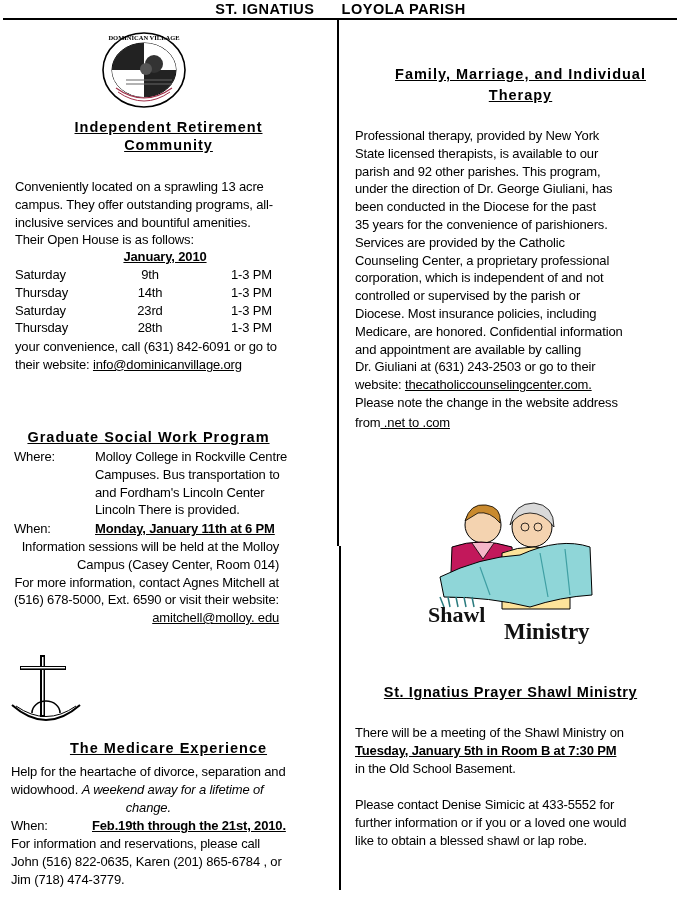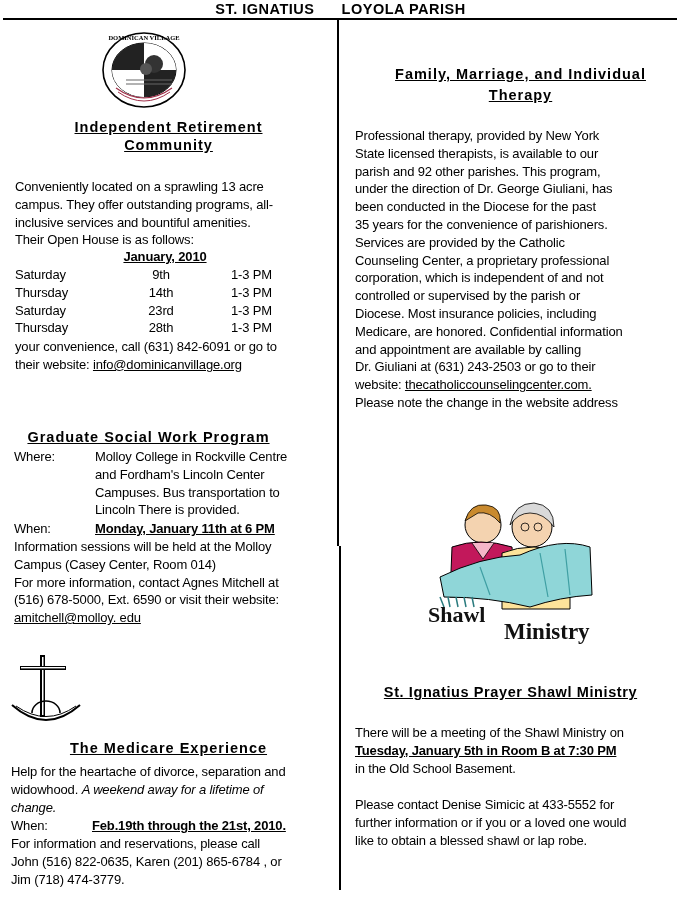--- a/index.html
+++ b/index.html
@@ -11,41 +11,41 @@
   .header-rule { position: absolute; left: 3px; top: 18px; width: 674px; height: 2px; background: #000; }
   .vline1 { position: absolute; left: 337px; top: 20px; width: 2px; height: 526px; background: #000; }
   .vline2 { position: absolute; left: 339px; top: 546px; width: 2px; height: 344px; background: #000; }
 
   .abs { position: absolute; }
   .t { font-size: 13px; line-height: 17.8px; white-space: nowrap; letter-spacing: -0.15px; }
   .h { font-size: 14.5px; font-weight: bold; text-decoration: underline; letter-spacing: 1px;
        text-align: center; line-height: 21px; white-space: nowrap; }
   .u { text-decoration: underline; }
   .bu { font-weight: bold; text-decoration: underline; }
-  .i { font-style: italic; }
+  .i { font-style: italic; text-align: center; }
 
   
   .logo-dv { left: 100px; top: 30px; width: 88px; height: 80px; }
   .h-irc { left: 0; top: 117px; width: 337px; }
   .irc-body { left: 15px; top: 178px; }
   .irc-month { left: 15px; top: 248px; width: 300px; text-align: center; font-weight: bold; text-decoration: underline; }
   .sched { left: 15px; top: 266px; }
   .sched-row { height: 17.8px; position: relative; width: 300px; }
   .sched-row span { position: absolute; top: 0; }
   .sd-day { left: 0; }
-  .sd-date { left: 116px; width: 60px; text-align: center; }
+  .sd-date { left: 105px; width: 60px; text-align: center; }
   .sd-time { left: 216px; }
   .irc-more { left: 15px; top: 338px; }
 
   .h-gsw { left: 0; top: 427px; width: 297px; }
   .gsw-where { left: 14px; top: 448px; }
   .gsw-block { left: 95px; top: 448px; }
   .gsw-when { left: 14px; top: 520px; }
   .gsw-when-val { left: 95px; top: 520px; font-weight: bold; text-decoration: underline; }
-  .gsw-info { left: 14px; top: 538px; }
+  .gsw-info { left: 14px; top: 538px; text-align: right; }
 
   .anchor { left: 10px; top: 653px; width: 72px; height: 72px; }
   .h-be { left: 0; top: 738px; width: 337px; }
   .be-body { left: 11px; top: 763px; }
   .be-when-label { left: 11px; top: 817px; }
   .be-when-val { left: 92px; top: 817px; font-weight: bold; text-decoration: underline; }
   .be-more { left: 11px; top: 835px; }
 
   
   .h-fmi { left: 340px; top: 64px; width: 341px; line-height: 21px; padding-left: 10px; }
@@ -124,22 +124,22 @@
 <div class="abs t irc-more">
   <span class="line">your convenience, call (631) 842-6091 or go to</span>
   <span class="line"><span>their website: </span><span class="u">info@dominicanvillage.org</span></span>
 </div>
 
 <div class="abs h h-gsw">Graduate Social Work Program</div>
 
 <div class="abs t gsw-where">Where:</div>
 <div class="abs t gsw-block">
   <span class="line">Molloy College in Rockville Centre</span>
+  <span class="line">Campuses.  Bus transportation to</span>
   <span class="line">and Fordham's Lincoln Center</span>
-  <span class="line">Campuses.  Bus transportation to</span>
   <span class="line">Lincoln There is provided.</span>
 </div>
 <div class="abs t gsw-when">When:</div>
 <div class="abs t gsw-when-val">Monday, January 11th at 6 PM</div>
 
 <div class="abs t gsw-info">
   <span class="line">Information sessions will be held at the Molloy</span>
   <span class="line">Campus (Casey Center, Room 014)</span>
   <span class="line">For more information, contact Agnes Mitchell at</span>
   <span class="line">(516) 678-5000, Ext. 6590 or visit their website:</span>
@@ -188,20 +188,21 @@
   <span class="line">Services are provided by the Catholic</span>
   <span class="line">Counseling Center, a proprietary professional</span>
   <span class="line">corporation, which is independent of and not</span>
   <span class="line">controlled or supervised by the parish or</span>
   <span class="line">Diocese.  Most insurance policies, including</span>
   <span class="line">Medicare, are honored. Confidential information</span>
   <span class="line">and appointment are available by calling</span>
   <span class="line">Dr. Giuliani at (631) 243-2503 or go to their</span>
   <span class="line"><span>website: </span><span class="u">thecatholiccounselingcenter.com.</span></span>
   <span class="line">Please note the change in the website address</span>
+  <span class="line" style="margin-top:2px"><span>from</span><span class="u"> .net to .com</span></span>
 </div>
 
 <div class="abs shawl-img">
   <svg width="190" height="148" viewBox="0 0 190 148">
 
     <circle cx="63" cy="28" r="18" fill="#f4d3b0" stroke="#000" stroke-width="1"></circle>
     <path d="M45 24 Q50 6 66 8 Q82 10 80 26 Q70 14 58 16 Z" fill="#c98a2e" stroke="#000" stroke-width="0.8"></path>
     <path d="M32 50 Q60 40 92 50 L96 100 L30 100 Z" fill="#c2185b" stroke="#000" stroke-width="1"></path>
     <path d="M52 46 L63 62 L74 46" fill="#f5b6c8" stroke="#000" stroke-width="0.8"></path>
 

